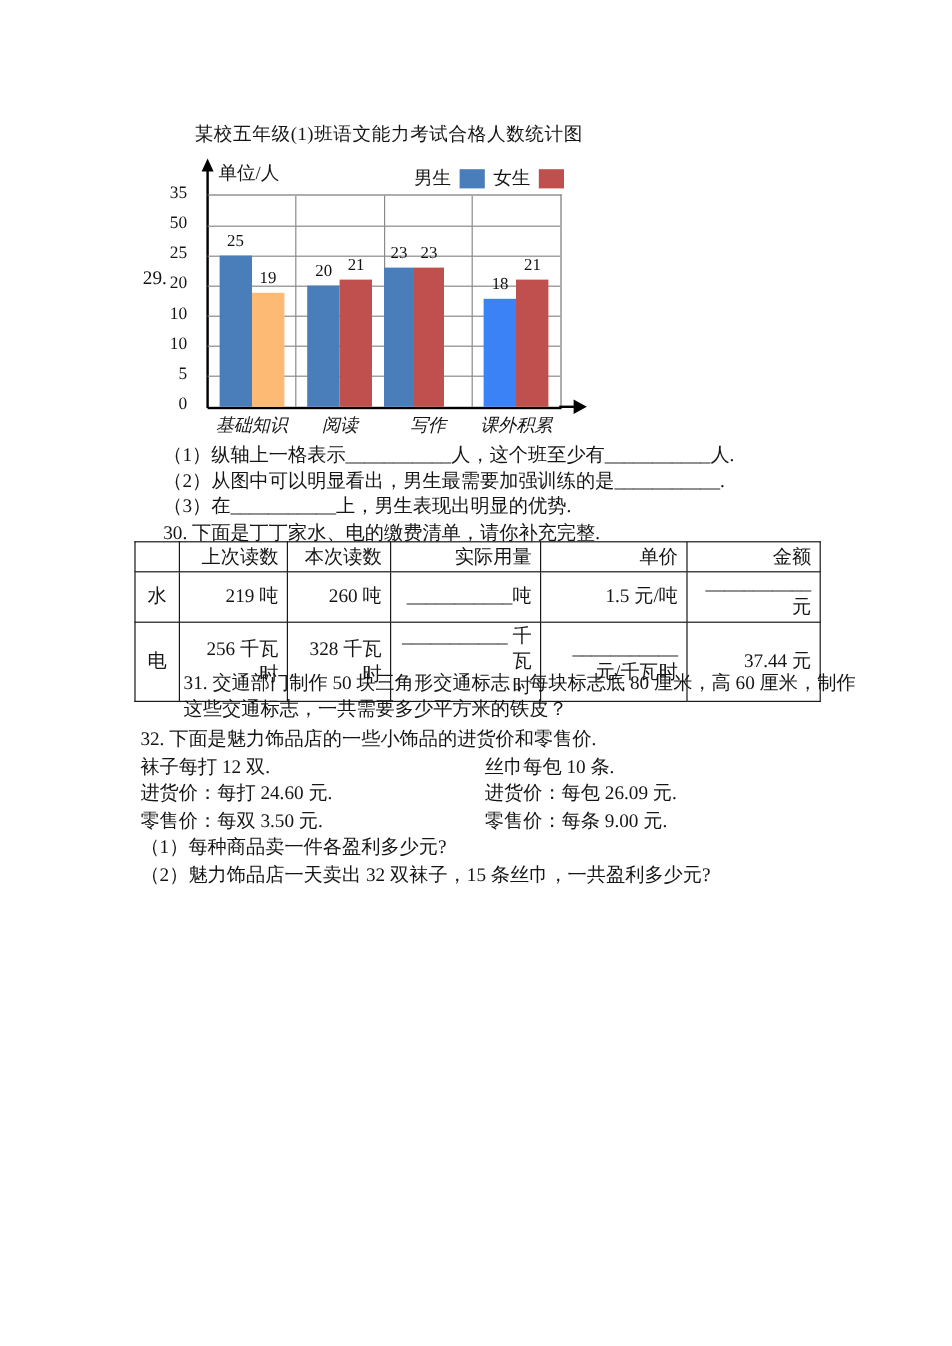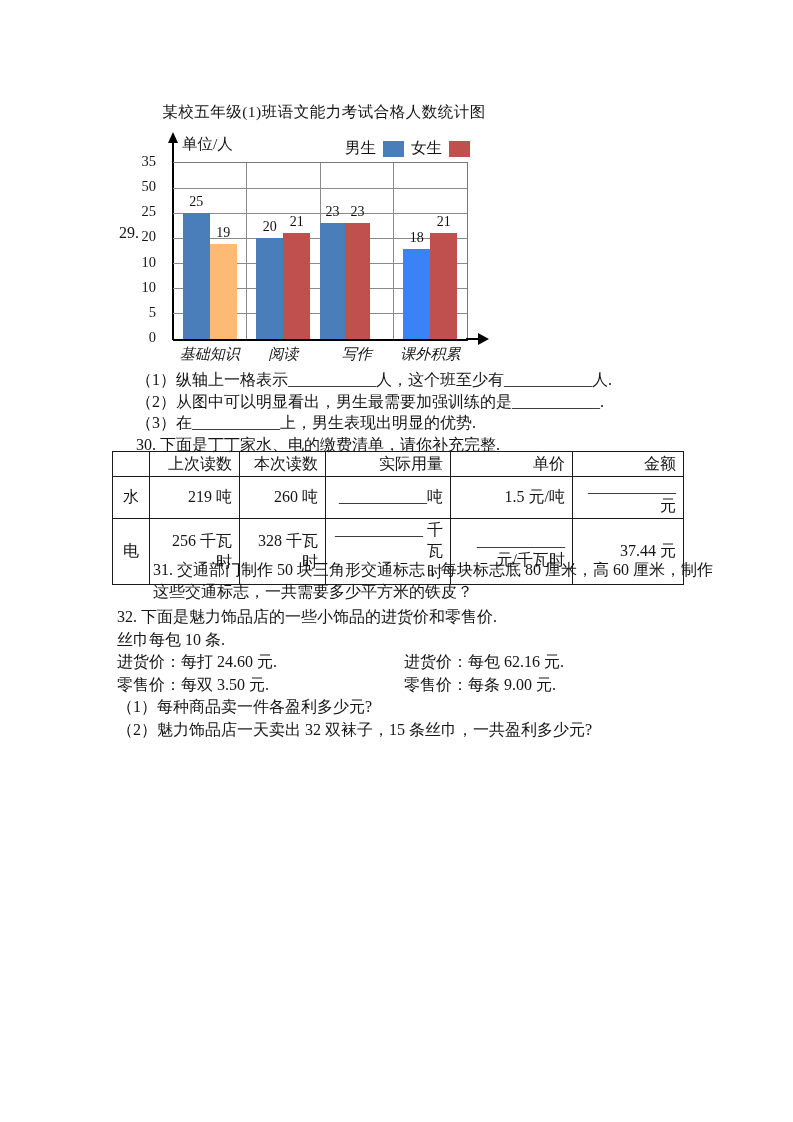--- a/index.html
+++ b/index.html
@@ -177,25 +177,26 @@
       <td>37.44 元</td>
     </tr>
   </tbody>
     </table>
 
   <div class="textblock para" style="top:559px;">31. 交通部门制作 50 块三角形交通标志，每块标志底 80 厘米，高 60 厘米，制作这些交通标志，一共需要多少平方米的铁皮？</div>
 
   <div class="textblock" style="top:606px;">
     <div class="tline2">32. 下面是魅力饰品店的一些小饰品的进货价和零售价.</div>
     <div class="two-col tline2">
+      <span class="lcol">袜子每打 12 双.</span>
       <span>丝巾每包 10 条.</span>
     </div>
     <div class="two-col tline2">
       <span class="lcol">进货价：每打 24.60 元.</span>
-      <span>进货价：每包 62.16 元.</span>
+      <span>进货价：每包 26.09 元.</span>
     </div>
     <div class="two-col tline2">
       <span class="lcol">零售价：每双 3.50 元.</span>
       <span>零售价：每条 9.00 元.</span>
     </div>
     <div class="tline2">（1）每种商品卖一件各盈利多少元?</div>
     <div class="tline2">（2）魅力饰品店一天卖出 32 双袜子，15 条丝巾，一共盈利多少元?</div>
   </div>
 
 </div>

